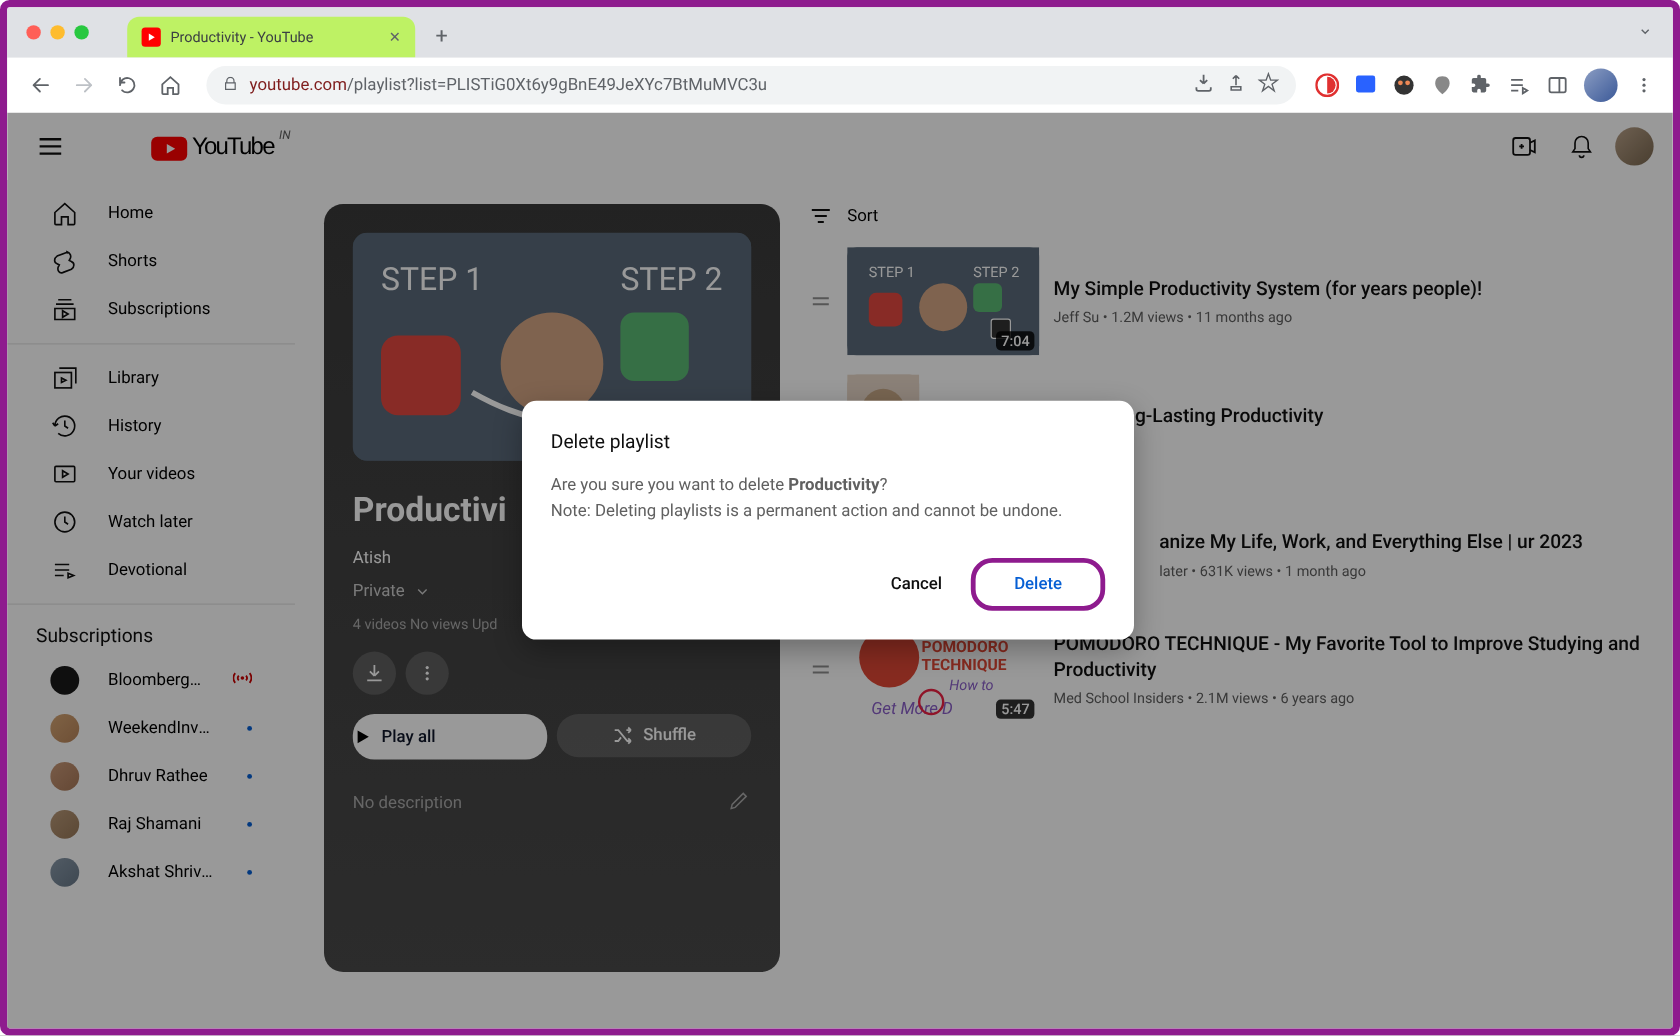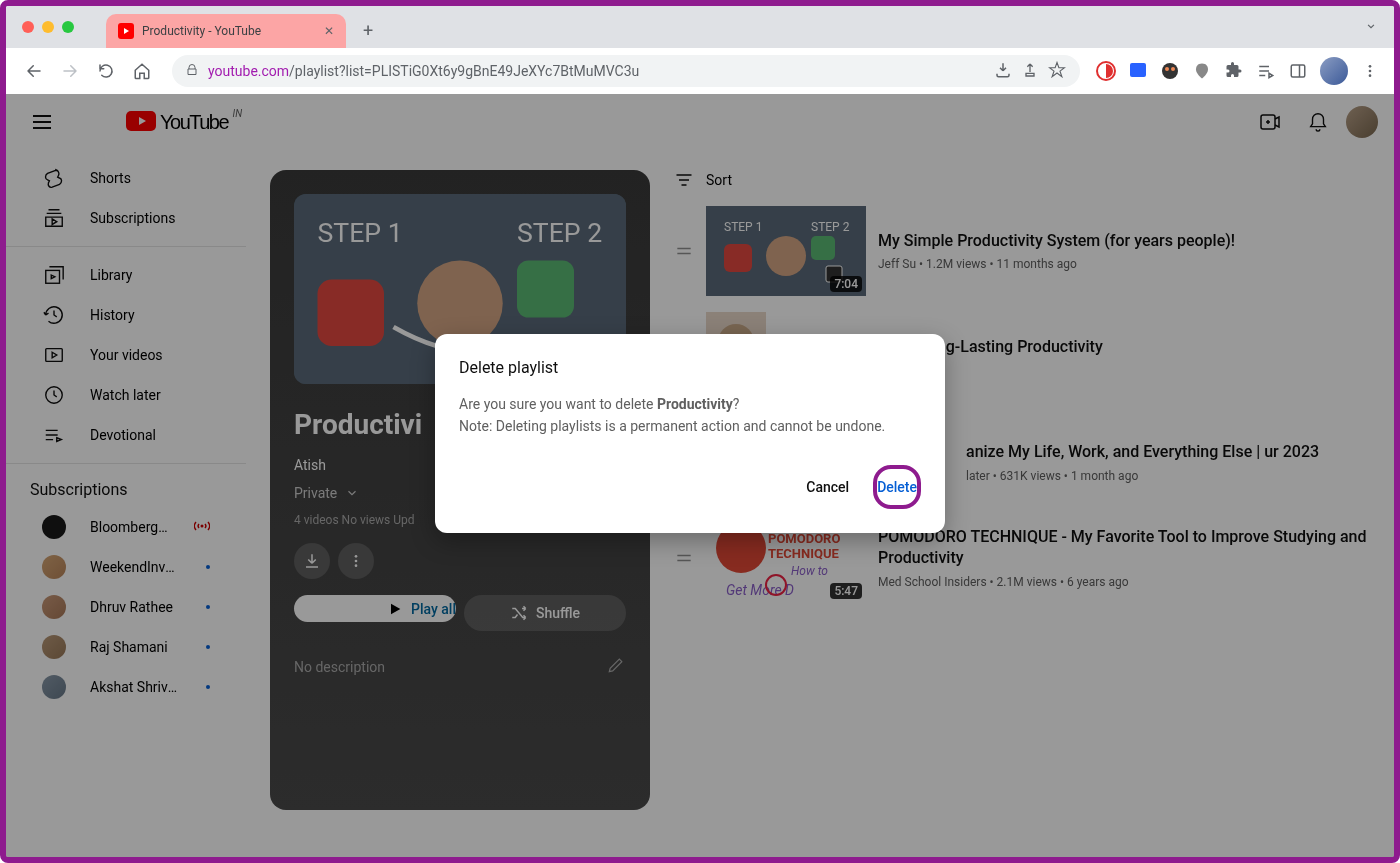--- a/index.html
+++ b/index.html
@@ -7,47 +7,47 @@
     .outer-border { position: absolute; inset: 0; border: 6px solid #8e1b8e; border-radius: 8px; overflow: hidden; background: #fff; }
     
     
     .browser-chrome { height: 88px; background: #dfe1e5; display: flex; flex-direction: column; }
     .tab-strip { height: 42px; display: flex; align-items: center; padding: 0 16px; gap: 8px; }
     .traffic-lights { display: flex; gap: 8px; margin-right: 24px; align-items: center; }
     .traffic-light { width: 12px; height: 12px; border-radius: 50%; }
     .tl-red { background: #ff5f57; }
     .tl-yellow { background: #febc2e; }
     .tl-green { background: #28c840; }
-    .browser-tab { background: #fca5a5; height: 34px; width: 240px; border-radius: 10px 10px 0 0; display: flex; align-items: center; padding: 0 12px; gap: 8px; font-size: 12px; color: #3c4043; margin-top: 8px; }
+    .browser-tab { background: #bef264; height: 34px; width: 240px; border-radius: 10px 10px 0 0; display: flex; align-items: center; padding: 0 12px; gap: 8px; font-size: 12px; color: #3c4043; margin-top: 8px; }
     .tab-favicon { width: 16px; height: 16px; background: #ff0000; border-radius: 3px; display: flex; align-items: center; justify-content: center; }
     .tab-favicon::after { content: ""; width: 0; height: 0; border-left: 5px solid #fff; border-top: 3px solid transparent; border-bottom: 3px solid transparent; margin-left: 1px; }
     .tab-close { margin-left: auto; color: #5f6368; cursor: pointer; }
     .new-tab-btn { width: 28px; height: 28px; display: flex; align-items: center; justify-content: center; color: #5f6368; font-size: 18px; cursor: pointer; margin-top: 6px; }
     .tab-strip-chevron { margin-left: auto; color: #5f6368; }
     
     .nav-bar { height: 46px; display: flex; align-items: center; padding: 0 14px; gap: 8px; background: #fff; }
     .nav-btn { width: 28px; height: 28px; display: flex; align-items: center; justify-content: center; color: #5f6368; border-radius: 50%; cursor: pointer; }
     .nav-btn.disabled { color: #bdc1c6; }
     .url-bar { flex: 1; height: 32px; background: #f1f3f4; border-radius: 16px; display: flex; align-items: center; padding: 0 14px; gap: 10px; color: #5f6368; font-size: 14px; margin: 0 8px; }
     .lock-icon { font-size: 12px; color: #5f6368; }
     .url-text { color: #202124; font-size: 14px; }
-    .url-domain { color: #a21caf; }
+    .url-domain { color: #7f1d1d; }
     .url-path { color: #5f6368; }
     .url-actions { display: flex; gap: 10px; align-items: center; margin-left: auto; }
     .ext-icons { display: flex; gap: 12px; align-items: center; }
     .ext-icon { width: 20px; height: 20px; display: flex; align-items: center; justify-content: center; }
     .profile-avatar { width: 28px; height: 28px; border-radius: 50%; background: linear-gradient(135deg, #8b9dc3, #3b5998); }
     
     
     .yt-container { position: relative; height: calc(863px - 100px); display: flex; }
     .dim-overlay { position: absolute; inset: 0; background: rgba(0,0,0,0.4); z-index: 5; pointer-events: none; }
     
     .yt-header { position: absolute; top: 0; left: 0; right: 0; height: 56px; display: flex; align-items: center; padding: 0 16px; gap: 16px; background: #fff; z-index: 2; }
     .hamburger { width: 40px; height: 40px; display: flex; align-items: center; justify-content: center; cursor: pointer; }
-    .yt-logo { display: flex; align-items: flex-start; gap: 4px; cursor: pointer; position: relative; padding-left: 48px; }
+    .yt-logo { display: flex; align-items: flex-end; gap: 4px; cursor: pointer; position: relative; padding-left: 48px; }
     .yt-logo-icon { width: 30px; height: 20px; background: #ff0000; border-radius: 5px; display: flex; align-items: center; justify-content: center; }
     .yt-logo-icon::after { content: ""; width: 0; height: 0; border-left: 7px solid #fff; border-top: 4px solid transparent; border-bottom: 4px solid transparent; margin-left: 2px; }
     .yt-logo-text { font-size: 20px; font-weight: 500; letter-spacing: -1.5px; font-family: Arial; }
     .yt-region { font-size: 10px; color: #606060; position: absolute; top: -3px; right: -14px; font-style: italic; }
     .yt-search-wrap { flex: 1; display: flex; justify-content: center; max-width: 720px; margin: 0 auto; }
     .yt-search-box { display: flex; width: 100%; max-width: 630px; }
     .yt-search-input { flex: 1; height: 40px; border: 1px solid #ccc; border-right: none; border-radius: 20px 0 0 20px; padding: 0 16px; font-size: 16px; outline: none; }
     .yt-search-btn { width: 66px; height: 40px; border: 1px solid #ccc; border-radius: 0 20px 20px 0; background: #f8f8f8; display: flex; align-items: center; justify-content: center; cursor: pointer; }
     .yt-voice-btn { width: 40px; height: 40px; border-radius: 50%; background: #f2f2f2; display: flex; align-items: center; justify-content: center; margin-left: 12px; cursor: pointer; }
     .yt-header-actions { display: flex; gap: 8px; align-items: center; margin-left: auto; }
@@ -70,21 +70,21 @@
     .yt-main { flex: 1; padding-top: 76px; display: flex; padding-left: 24px; gap: 24px; z-index: 1; }
     .playlist-card { width: 380px; height: 640px; background: linear-gradient(180deg, #3a3a3a 0%, #4a4a4a 100%); border-radius: 16px; padding: 24px; color: #fff; position: relative; }
     .playlist-thumb { width: 100%; height: 190px; background: linear-gradient(135deg, #4a5a6a, #6a7a8a); border-radius: 12px; position: relative; overflow: hidden; }
     .playlist-title { font-size: 28px; font-weight: 700; margin-top: 24px; }
     .playlist-owner { font-size: 14px; margin-top: 16px; }
     .playlist-privacy { display: flex; align-items: center; gap: 8px; font-size: 14px; margin-top: 12px; color: #ccc; cursor: pointer; }
     .playlist-meta { font-size: 12px; color: #aaa; margin-top: 12px; }
     .playlist-actions { display: flex; gap: 8px; margin-top: 16px; }
     .playlist-action-btn { width: 36px; height: 36px; border-radius: 50%; background: rgba(255,255,255,0.15); display: flex; align-items: center; justify-content: center; cursor: pointer; }
     .playlist-buttons { display: flex; gap: 8px; margin-top: 16px; }
-    .play-all-btn { flex: 1; height: 27px; background: #fff; color: #0369a1; border-radius: 18px; display: flex; align-items: center; justify-content: flex-end; gap: 8px; font-size: 14px; font-weight: 500; cursor: pointer; }
+    .play-all-btn { flex: 1; height: 38px; background: #fff; color: #0f172a; border-radius: 18px; display: flex; align-items: center; justify-content: flex-start; gap: 8px; font-size: 14px; font-weight: 500; cursor: pointer; }
     .shuffle-btn { flex: 1; height: 36px; background: rgba(255,255,255,0.15); color: #fff; border-radius: 18px; display: flex; align-items: center; justify-content: center; gap: 8px; font-size: 14px; font-weight: 500; cursor: pointer; }
     .playlist-desc { display: flex; align-items: center; justify-content: space-between; margin-top: 24px; font-size: 14px; color: #aaa; }
     .edit-desc-btn { cursor: pointer; }
     
     
     .video-list { flex: 1; padding-right: 24px; }
     .sort-row { display: flex; align-items: center; gap: 12px; font-size: 14px; margin-bottom: 16px; cursor: pointer; }
     .video-item { display: flex; align-items: center; gap: 12px; margin-bottom: 16px; cursor: pointer; }
     .drag-handle { color: #909090; display: flex; align-items: center; }
     .video-thumb { width: 160px; height: 90px; background: linear-gradient(135deg, #6a7a8a, #8a9aaa); border-radius: 8px; position: relative; flex-shrink: 0; }
@@ -95,21 +95,21 @@
     
     
     .dialog-overlay { position: absolute; inset: 0; z-index: 10; display: flex; align-items: center; justify-content: center; top: 56px; }
     .dialog { background: #fff; border-radius: 12px; padding: 24px; width: 510px; position: relative; top: -70px; left: -10px; box-shadow: 0 8px 24px rgba(0,0,0,0.3); }
     .dialog-title { font-size: 16px; color: #0f0f0f; margin-bottom: 16px; }
     .dialog-body { font-size: 14px; color: #606060; line-height: 1.6; }
     .dialog-body strong { color: #606060; font-weight: 700; }
     .dialog-actions { display: flex; justify-content: flex-end; gap: 8px; margin-top: 28px; align-items: center; }
     .dialog-btn { padding: 10px 16px; font-size: 14px; font-weight: 500; cursor: pointer; border-radius: 18px; }
     .dialog-btn-cancel { color: #0f0f0f; }
-    .dialog-btn-delete { color: #065fd4; border: 4px solid #8e1b8e; padding: 10px 0; }
+    .dialog-btn-delete { color: #065fd4; border: 4px solid #8e1b8e; padding: 10px 32px; }
     
     svg { pointer-events: none; }
   </style>
 </head>
 <body>
 
 <div class="outer-border">
 
   <div class="browser-chrome">
     <div class="tab-strip">
@@ -252,20 +252,28 @@
         </div>
         <div class="yt-avatar"></div>
       </div>
     </div>
 
     <div class="yt-sidebar">
       <div class="sidebar-section">
         <div class="sidebar-item">
           <span class="sidebar-icon">
               <svg width="22" height="22" viewBox="0 0 24 24">
+                <path d="M3 11l9-8 9 8v10a1 1 0 0 1-1 1h-5v-7h-6v7H4a1 1 0 0 1-1-1V11z" stroke="#0f0f0f" stroke-width="1.5" fill="none"></path>
+              </svg>
+            </span>
+          <span>Home</span>
+        </div>
+        <div class="sidebar-item">
+          <span class="sidebar-icon">
+              <svg width="22" height="22" viewBox="0 0 24 24">
                 <path d="M14 3c3 1 4 4 3 6l-1 2 2 1c3 1 3 5 0 7l-8 3c-3 1-5-2-4-5l1-2-2-1c-3-1-3-5 0-7l8-3c.3-.1.7-.2 1-.1z" stroke="#0f0f0f" stroke-width="1.5" fill="none"></path>
               </svg>
             </span>
           <span>Shorts</span>
         </div>
         <div class="sidebar-item">
           <span class="sidebar-icon">
               <svg width="22" height="22" viewBox="0 0 24 24">
                 <path d="M6 3h12M4 7h16M3 11h18v10H3V11zm7 2l5 3-5 3v-6z" stroke="#0f0f0f" stroke-width="1.5" fill="none"></path>
               </svg>

